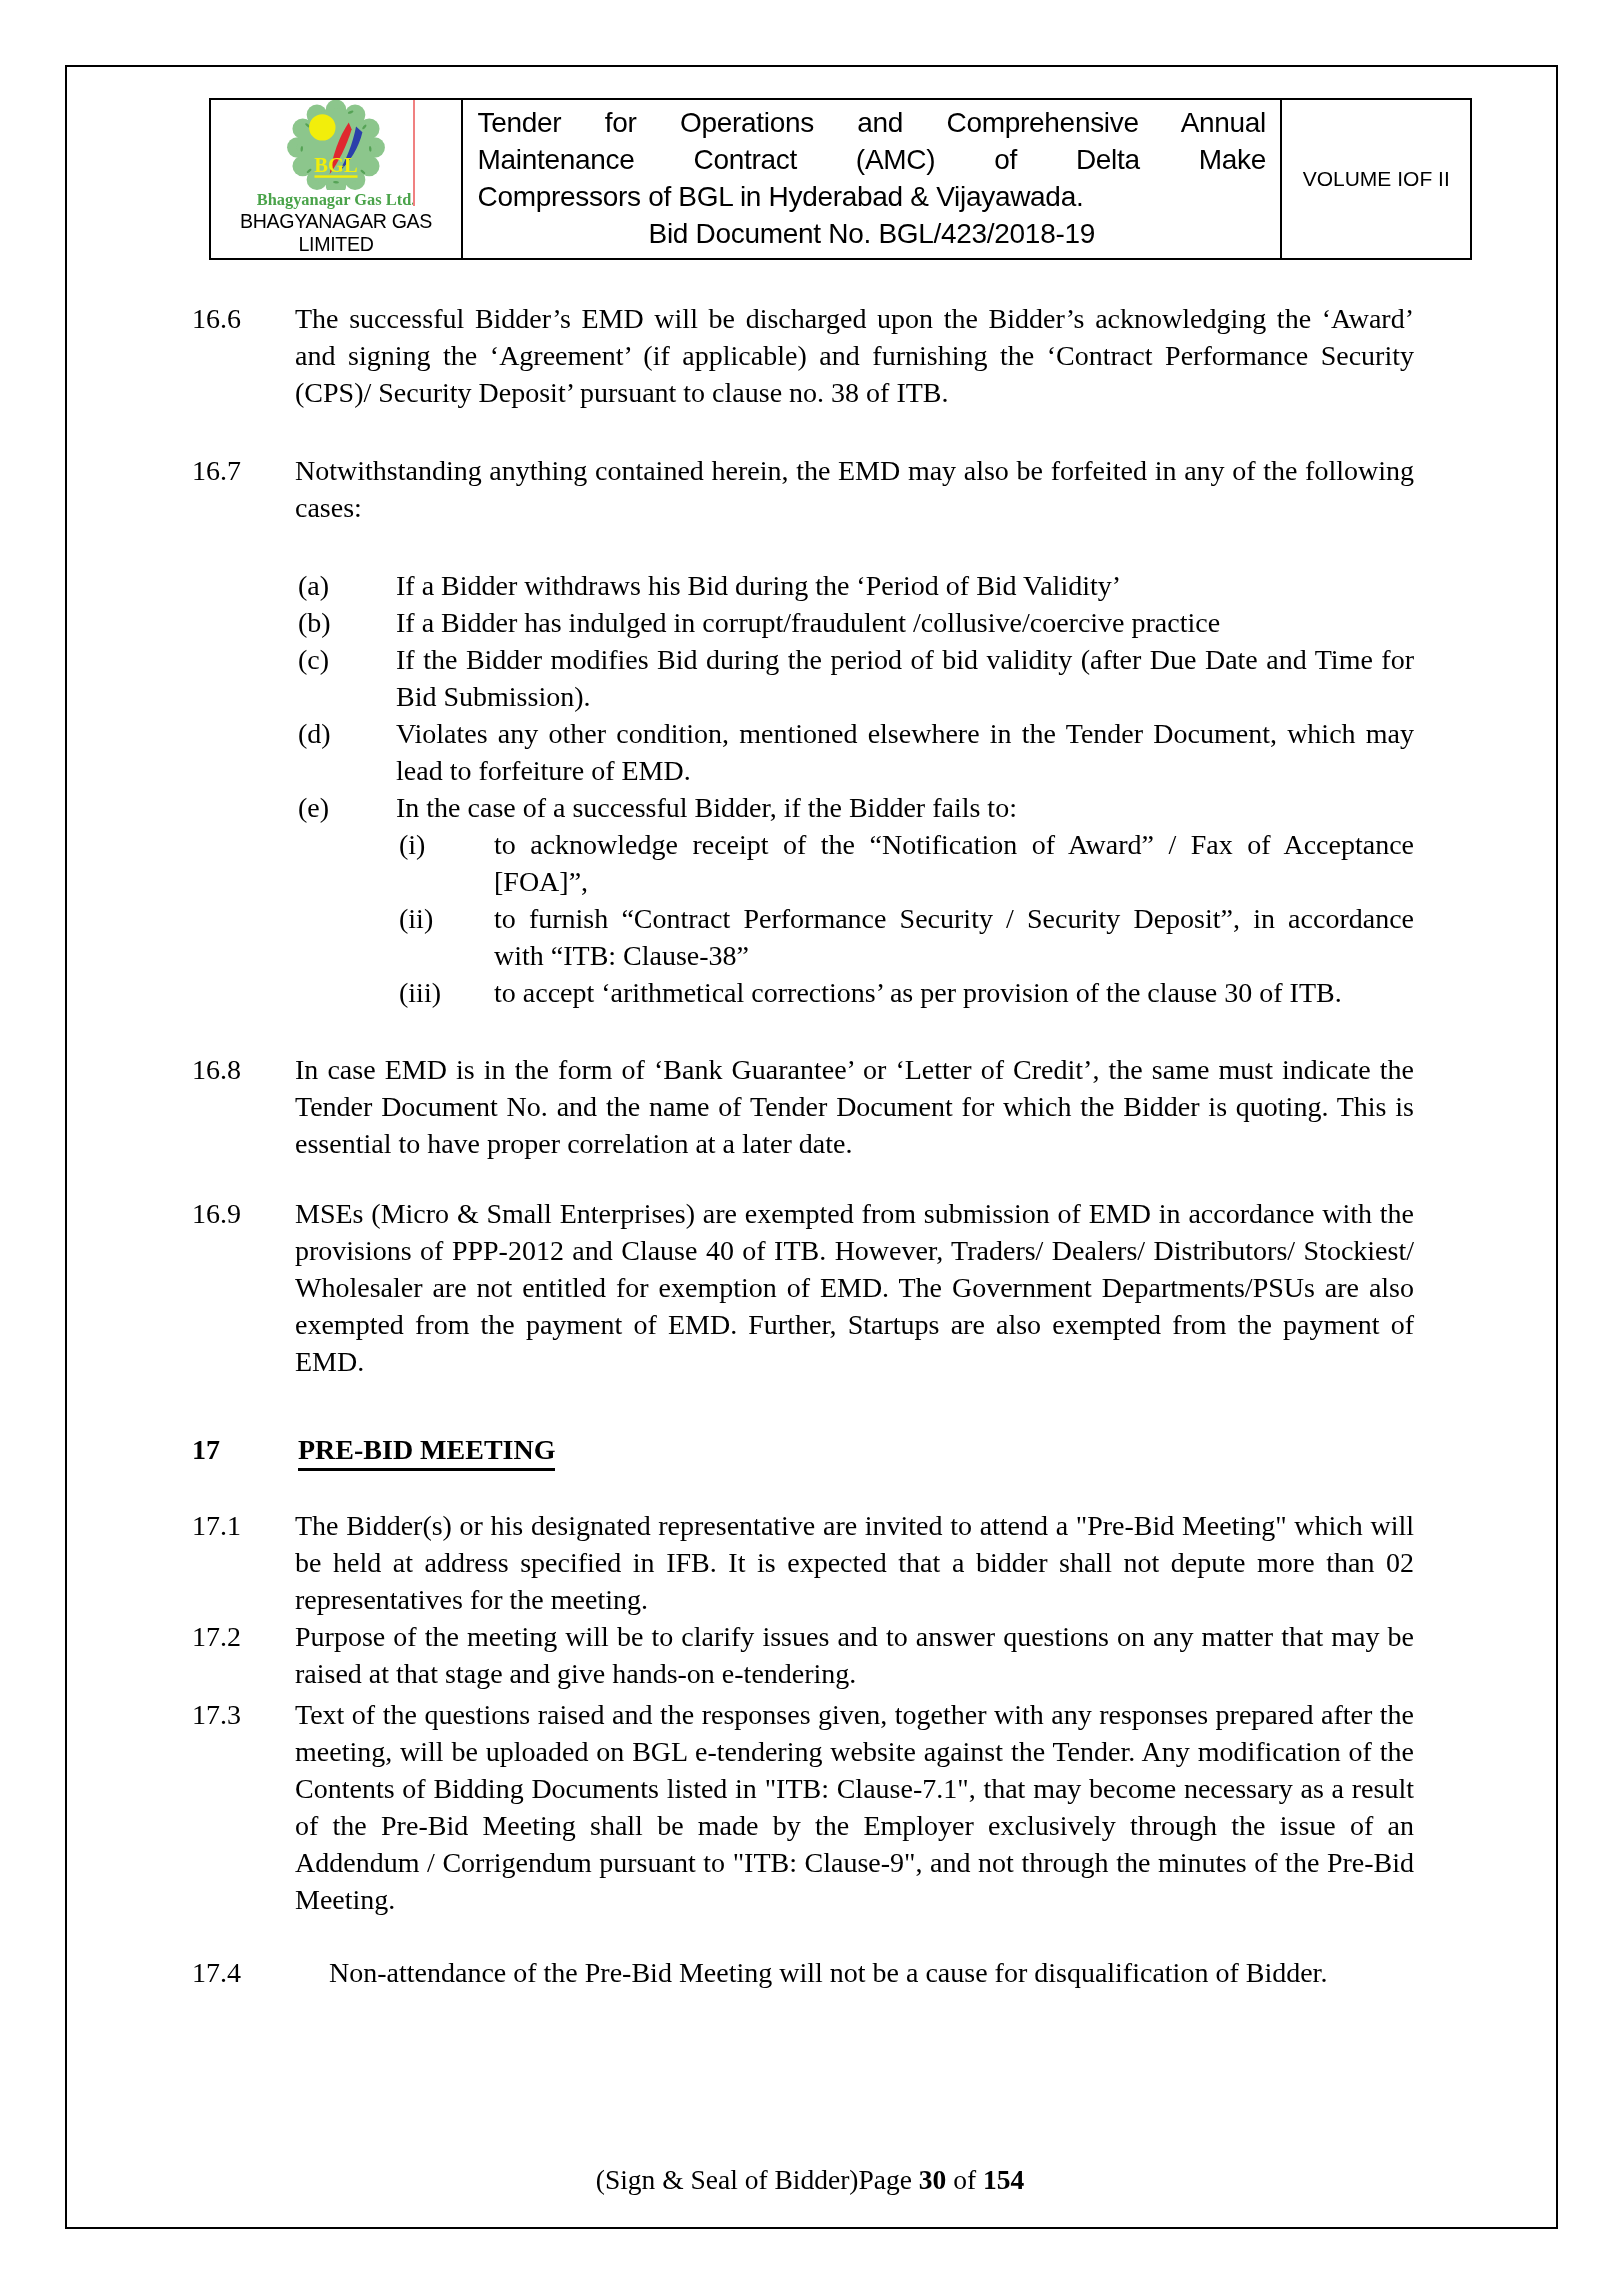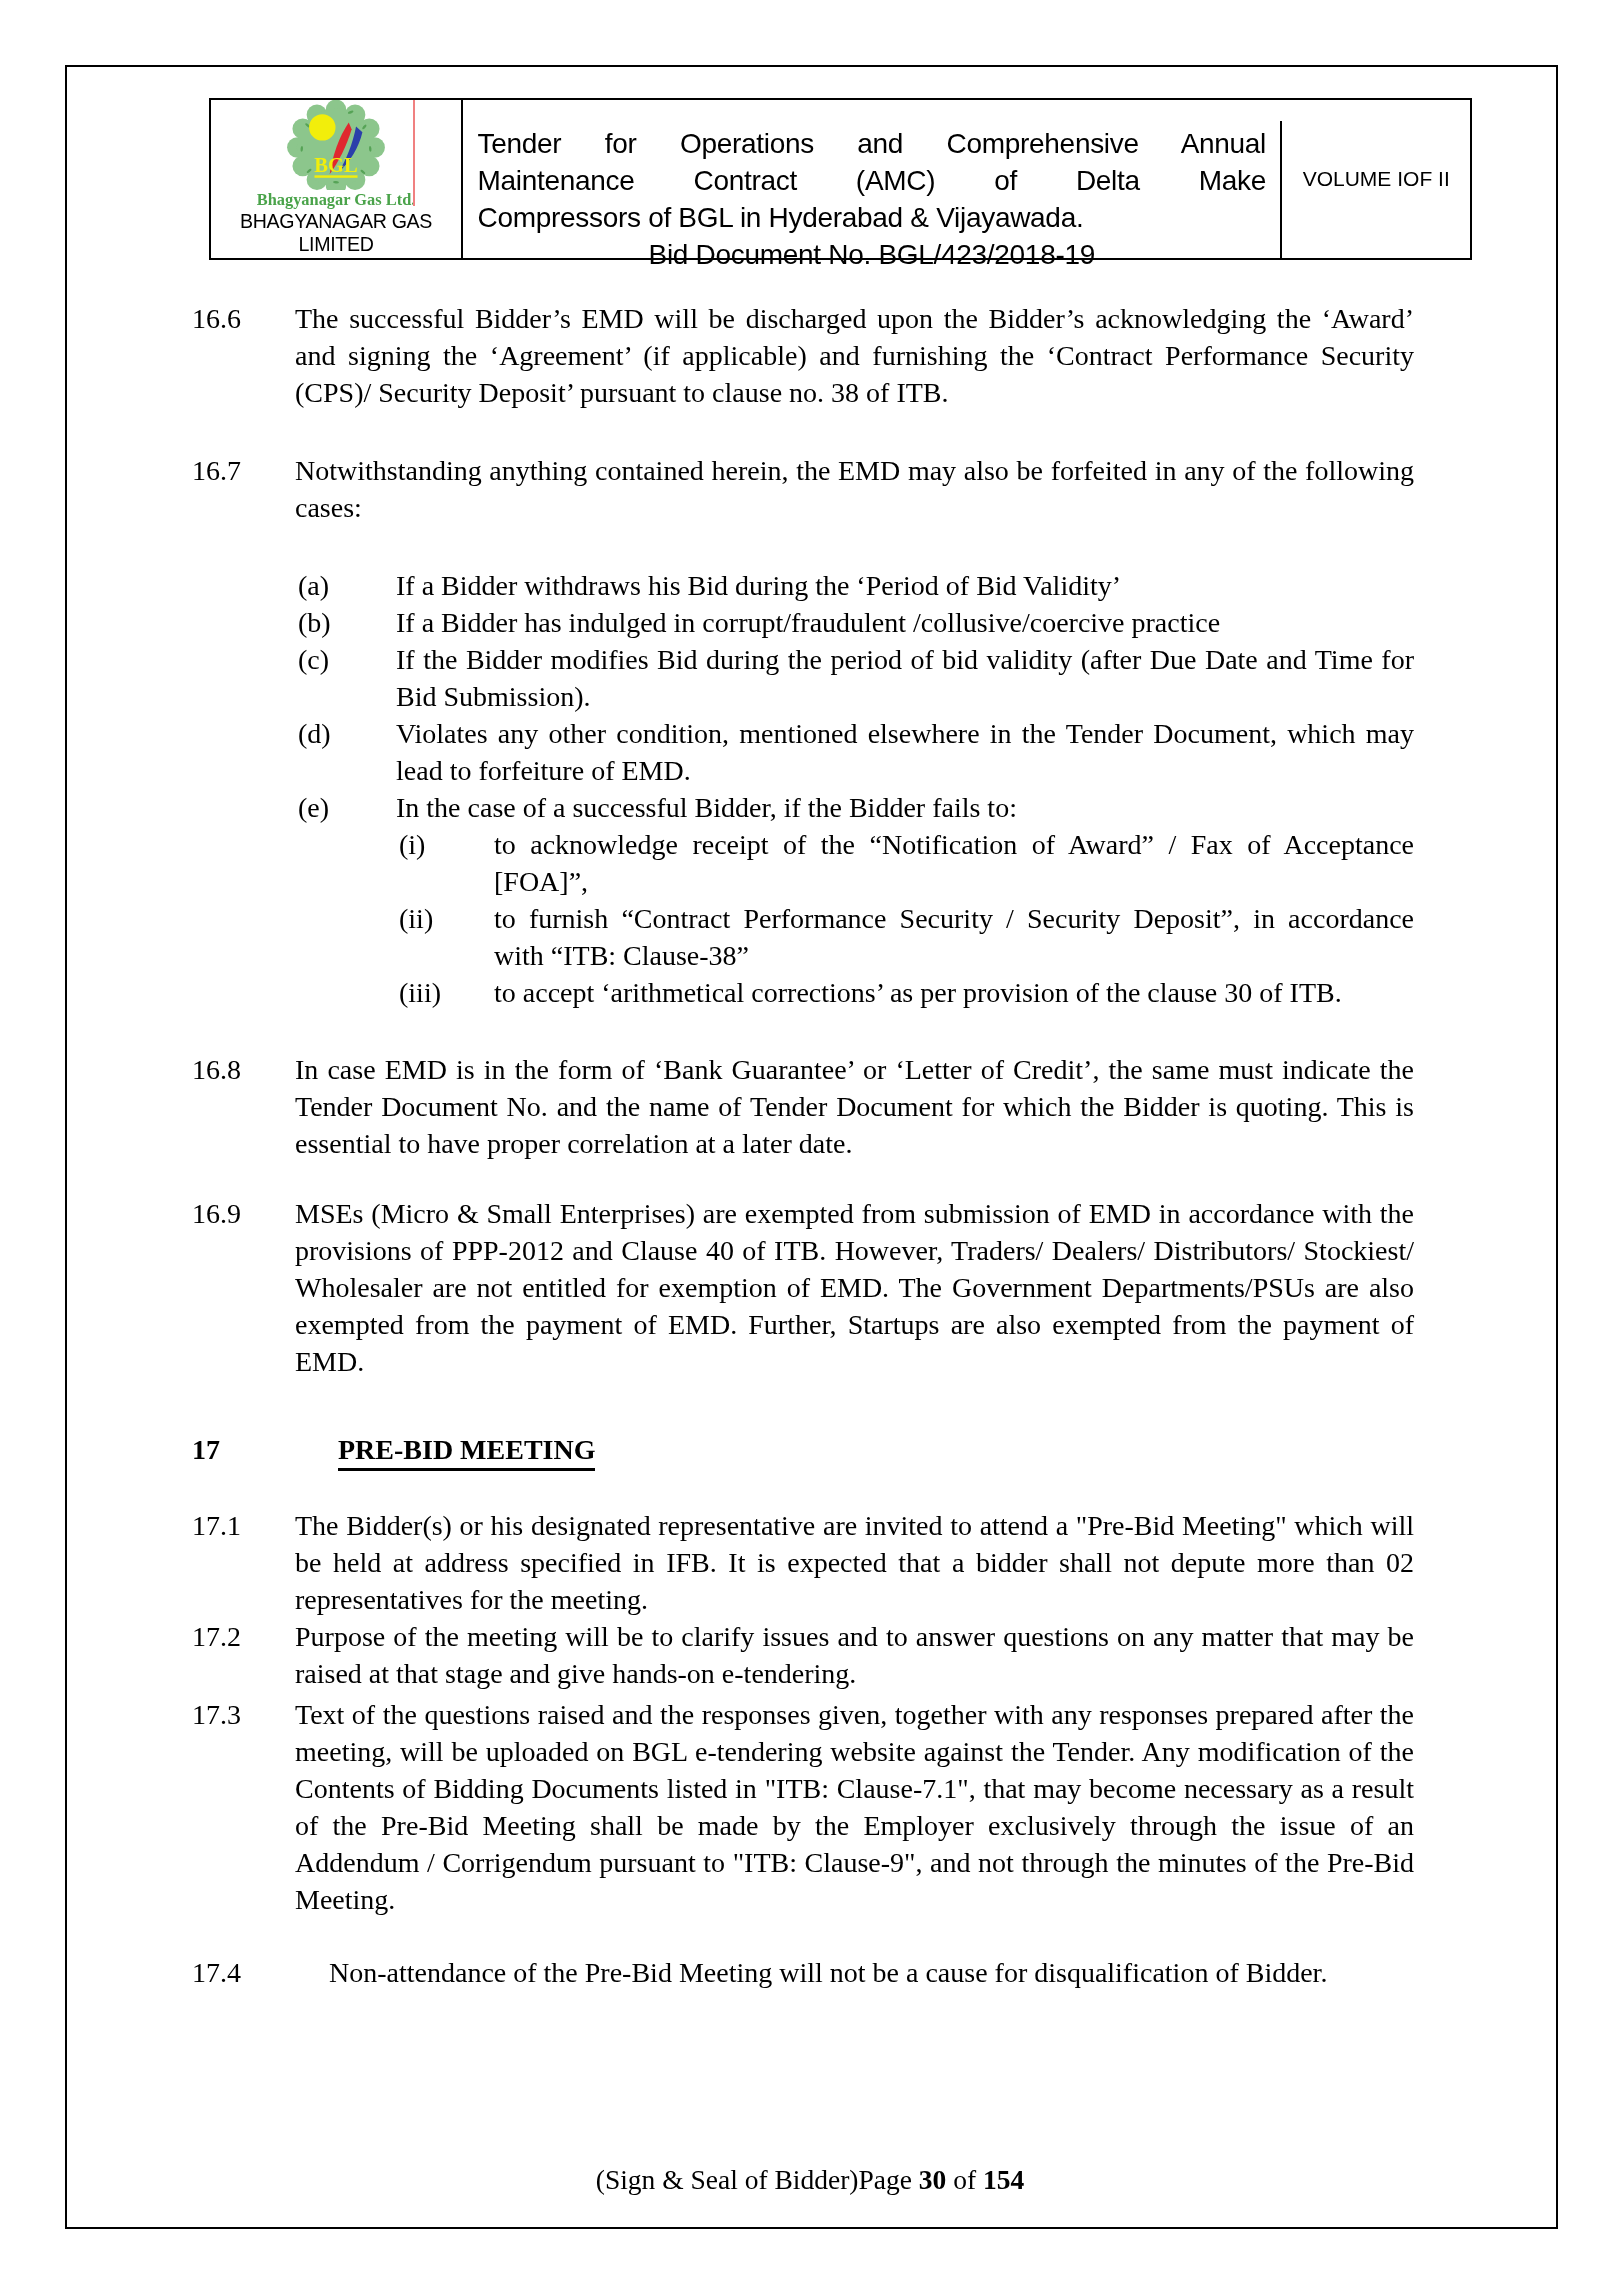--- a/index.html
+++ b/index.html
@@ -30,21 +30,20 @@
     width:258px; border-right:2.6px solid #000;
     display:flex; flex-direction:column; align-items:center;
     padding-top:0;
   }
   .cell-title {
     width:838px; border-right:2.6px solid #000;
     font-family:"Liberation Sans", sans-serif;
     font-size:28px; line-height:37px;
     padding:3.9px 14.4px 0 14.4px;
     letter-spacing:-0.3px;
-    margin-top:21px;
   }
   .cell-volume {
     width:192px;
     display:flex; flex-direction:row; justify-content:center; align-items:center;
     font-family:"Liberation Sans", sans-serif;
     font-size:21px; line-height:30px;
   }
   .title-line-justify { text-align:justify; text-align-last:justify; }
   .title-line-left    { text-align:left; }
   .title-line-center  { text-align:center; }
@@ -73,21 +72,21 @@
   .num  { text-align:left; }
   .txt  { text-align:justify; }
   .mt-sec   { margin-top:41px; }
   .mt-list  { margin-top:41px; }
   .mt-168   { margin-top:40px; }
   .mt-169   { margin-top:33px; }
   .mt-h17   { margin-top:51px; }
   .mt-171   { margin-top:39px; }
   .mt-173   { margin-top:3.9px; }
   .mt-174   { margin-top:36px;gap:34px; }
-  .heading-row { display:grid; grid-template-columns:106px 1fr; font-weight:bold;gap:40px; }
+  .heading-row { display:grid; grid-template-columns:106px 1fr; font-weight:bold; }
   .heading-text { justify-self:start; border-bottom:3.9px solid #000; padding-bottom:2.6px; }
   
   .footer {
     position:absolute; left:192px; top:2161px; width:1236px;
     font-size:27.5px; line-height:37px;
     display:flex; justify-content:center;
   }
   .page-num b { font-weight:bold; }
 </style>
 </head>

